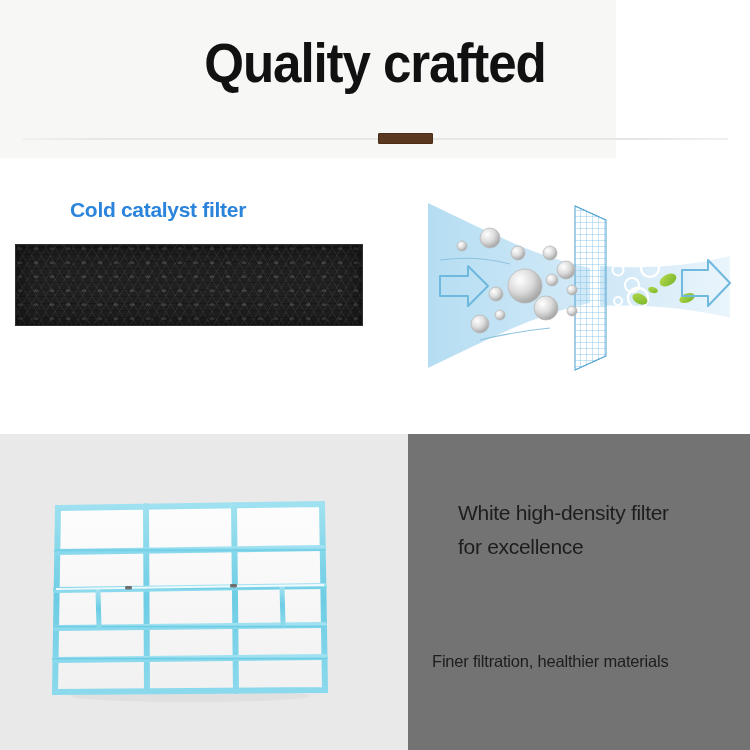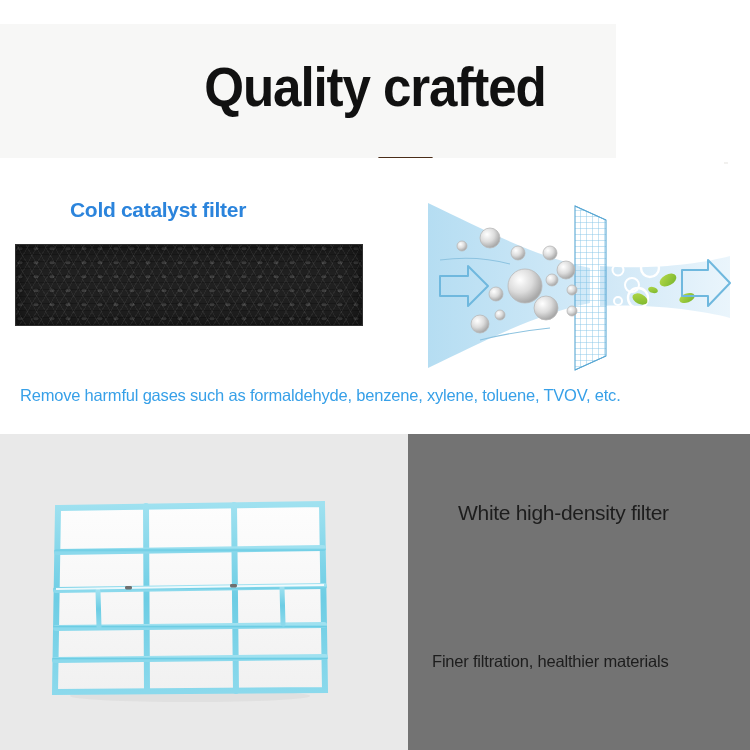--- a/index.html
+++ b/index.html
@@ -9,21 +9,20 @@
     background:#ffffff;
     overflow:hidden;
     position:relative;
   }
   .page { position:relative; width:750px; height:750px; }
 
   
   .header {
     position:absolute; left:0; top:0; width:616px; height:158px;
     background:#f7f7f6;
-    margin-top:24px;
   }
   .header-title {
     position:absolute; left:0; top:32px; width:750px;
     text-align:center;
     font-family:"Liberation Sans", sans-serif;
     font-size:55px; font-weight:bold; letter-spacing:-1.2px;
     color:#111111;
     transform:scaleX(0.93); transform-origin:center;
     line-height:1.15;
   }
@@ -174,21 +173,20 @@
           <ellipse cx="287" cy="100" rx="8" ry="4.5" fill="url(#leafg)" transform="rotate(-20 287 100)"></ellipse>
           <ellipse cx="253" cy="92" rx="5" ry="3" fill="url(#leafg)" transform="rotate(18 253 92)"></ellipse>
         </g>
 
         <path d="M40 78 L 68 78 L 68 68 L 88 88 L 68 108 L 68 98 L 40 98 Z" fill="none" stroke="#6fb8de" stroke-width="2" stroke-linejoin="round"></path>
 
         <path d="M282 72 L 308 72 L 308 62 L 330 85 L 308 108 L 308 98 L 282 98 Z" fill="none" stroke="#6fb8de" stroke-width="2" stroke-linejoin="round"></path>
       </svg>
     </div>
 
-    <div class="mid-caption">Remove harmful gases such as formaldehyde, benzene, xylene, toluene, TVOV, etc.</div>
   </div>
 
   <div class="bottom">
     <div class="bottom-left">
 
       <div class="filter-photo">
         <svg viewBox="0 0 300 210" xmlns="http://www.w3.org/2000/svg">
           <defs>
             <linearGradient id="meshfill" x1="0" y1="0" x2="0" y2="1">
               <stop offset="0%" stop-color="#fdfdfd"></stop>
@@ -229,19 +227,20 @@
           <rect x="85" y="92" width="7" height="3.5" rx="1.4" fill="#6f6f6f"></rect>
           <rect x="190" y="90" width="7" height="3.5" rx="1.4" fill="#6f6f6f"></rect>
         </svg>
       </div>
 
     </div>
 
     <div class="bottom-right">
       <div class="br-heading">
         <div>White high-density filter</div>
+        <div>for excellence</div>
       </div>
       <div class="br-caption">Finer filtration, healthier materials</div>
     </div>
 
   </div>
 
 </div>
 
 </body></html>

